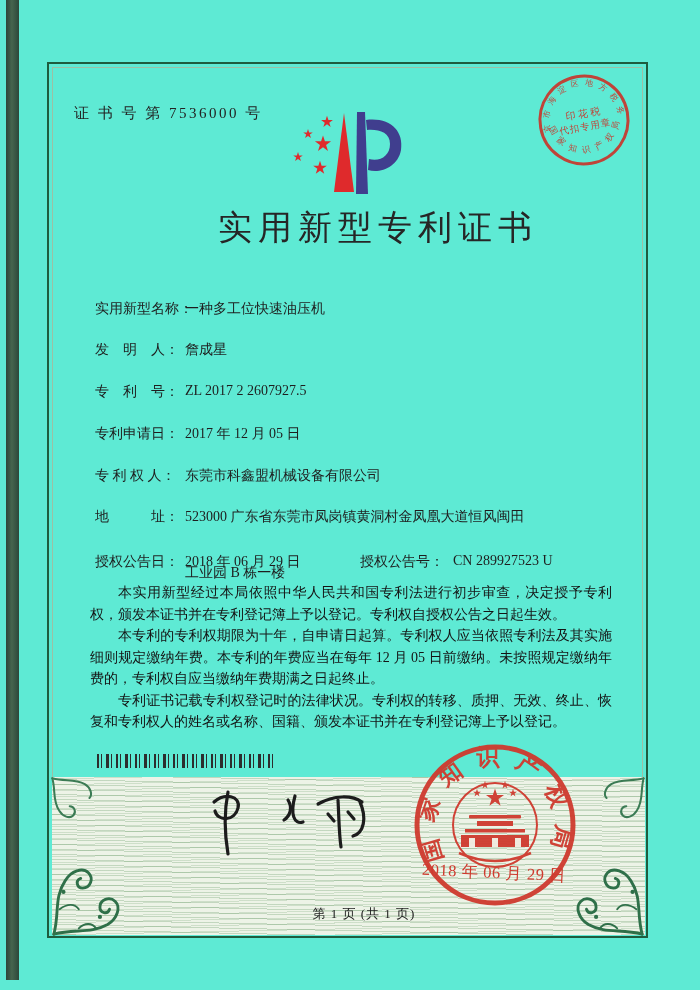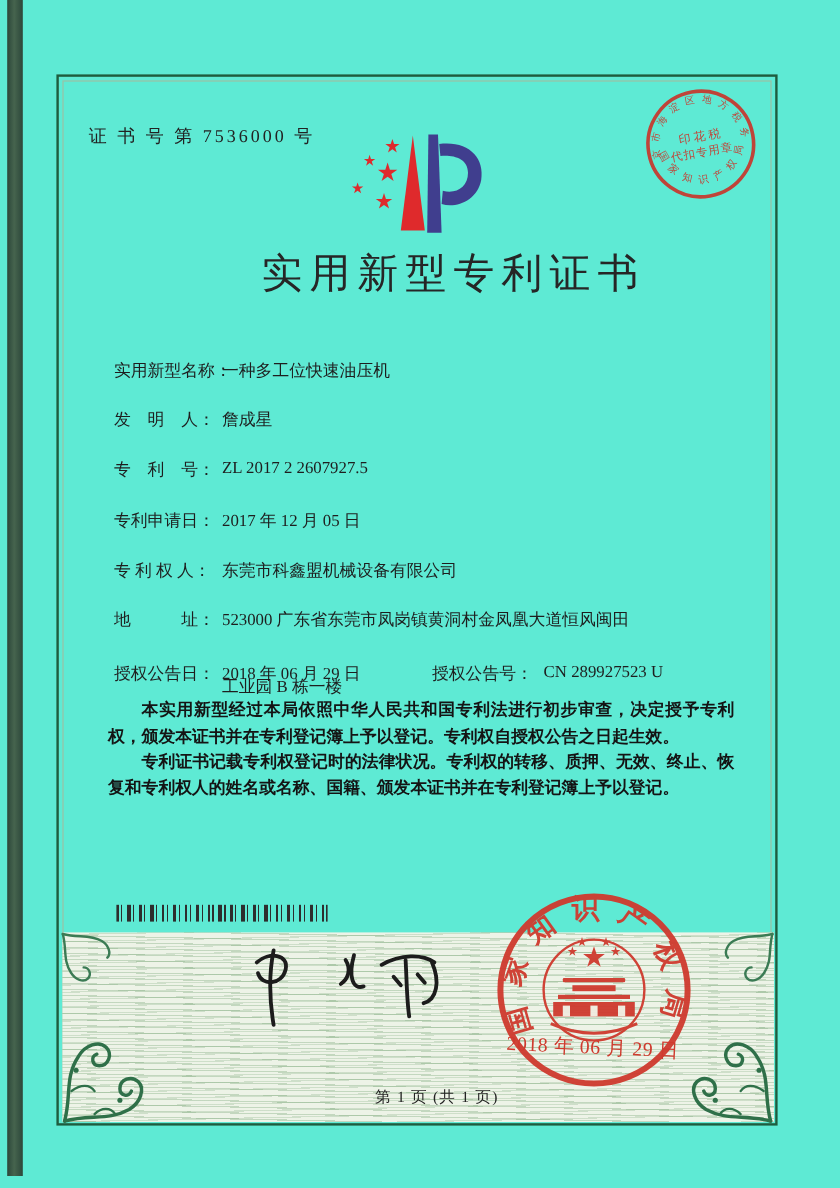--- a/index.html
+++ b/index.html
@@ -58,21 +58,21 @@
   .r-addr{top:508px}
   .r-addr .fline2{position:absolute;left:90px;top:8px;white-space:nowrap;margin-top:48px;}
   .r-grant{top:553px;width:540px;}
   .r-grant .glabel2{position:absolute;left:265px;top:0;}
   .r-grant .gval2{position:absolute;left:358px;top:0;}
   
   .body-text{
     position:absolute;left:90px;top:582px;width:522px;
     font-size:14px;line-height:21.5px;text-align:justify;color:#141414;
   }
-  .body-text p{margin:0;text-indent:2em;font-weight:bold;}
+  .body-text p{margin:0;text-indent:2em;}
   
   .barcode{
     position:absolute;left:97px;top:754px;width:176px;height:14px;
     background-image:
       repeating-linear-gradient(90deg,#2d2d2d 0 2px,rgba(0,0,0,0) 2px 4px,#2d2d2d 4px 5px,rgba(0,0,0,0) 5px 9px,#2d2d2d 9px 12px,rgba(0,0,0,0) 12px 14px,#2d2d2d 14px 15px,rgba(0,0,0,0) 15px 19px);
   }
   .signoff{
     position:absolute;left:95px;top:797px;font-size:16px;line-height:30px;
     font-family:"Liberation Sans","DejaVu Sans",sans-serif;color:#222;
   }
@@ -203,20 +203,21 @@
   </div>
   <div class="frow r-grant">
     <span>授权公告日：</span>
     <span class="fval">2018 年 06 月 29 日</span>
     <span class="glabel2">授权公告号：</span>
     <span class="gval2">CN 289927523 U</span>
   </div>
 
   <div class="body-text">
     <p>本实用新型经过本局依照中华人民共和国专利法进行初步审查，决定授予专利权，颁发本证书并在专利登记簿上予以登记。专利权自授权公告之日起生效。</p>
+    <p>本专利的专利权期限为十年，自申请日起算。专利权人应当依照专利法及其实施细则规定缴纳年费。本专利的年费应当在每年 12 月 05 日前缴纳。未按照规定缴纳年费的，专利权自应当缴纳年费期满之日起终止。</p>
     <p>专利证书记载专利权登记时的法律状况。专利权的转移、质押、无效、终止、恢复和专利权人的姓名或名称、国籍、颁发本证书并在专利登记簿上予以登记。</p>
   </div>
 
   <div class="barcode"></div>
 
 
   <svg class="signature" viewBox="0 0 170 80">
     <g fill="none" stroke="#1c1c1c" stroke-width="3.2" stroke-linecap="round">
       <path d="M 28,14 C 24,34 25,58 28,76"></path>
       <path d="M 14,24 C 24,15 41,17 38,30 C 35,43 18,44 15,33"></path>

